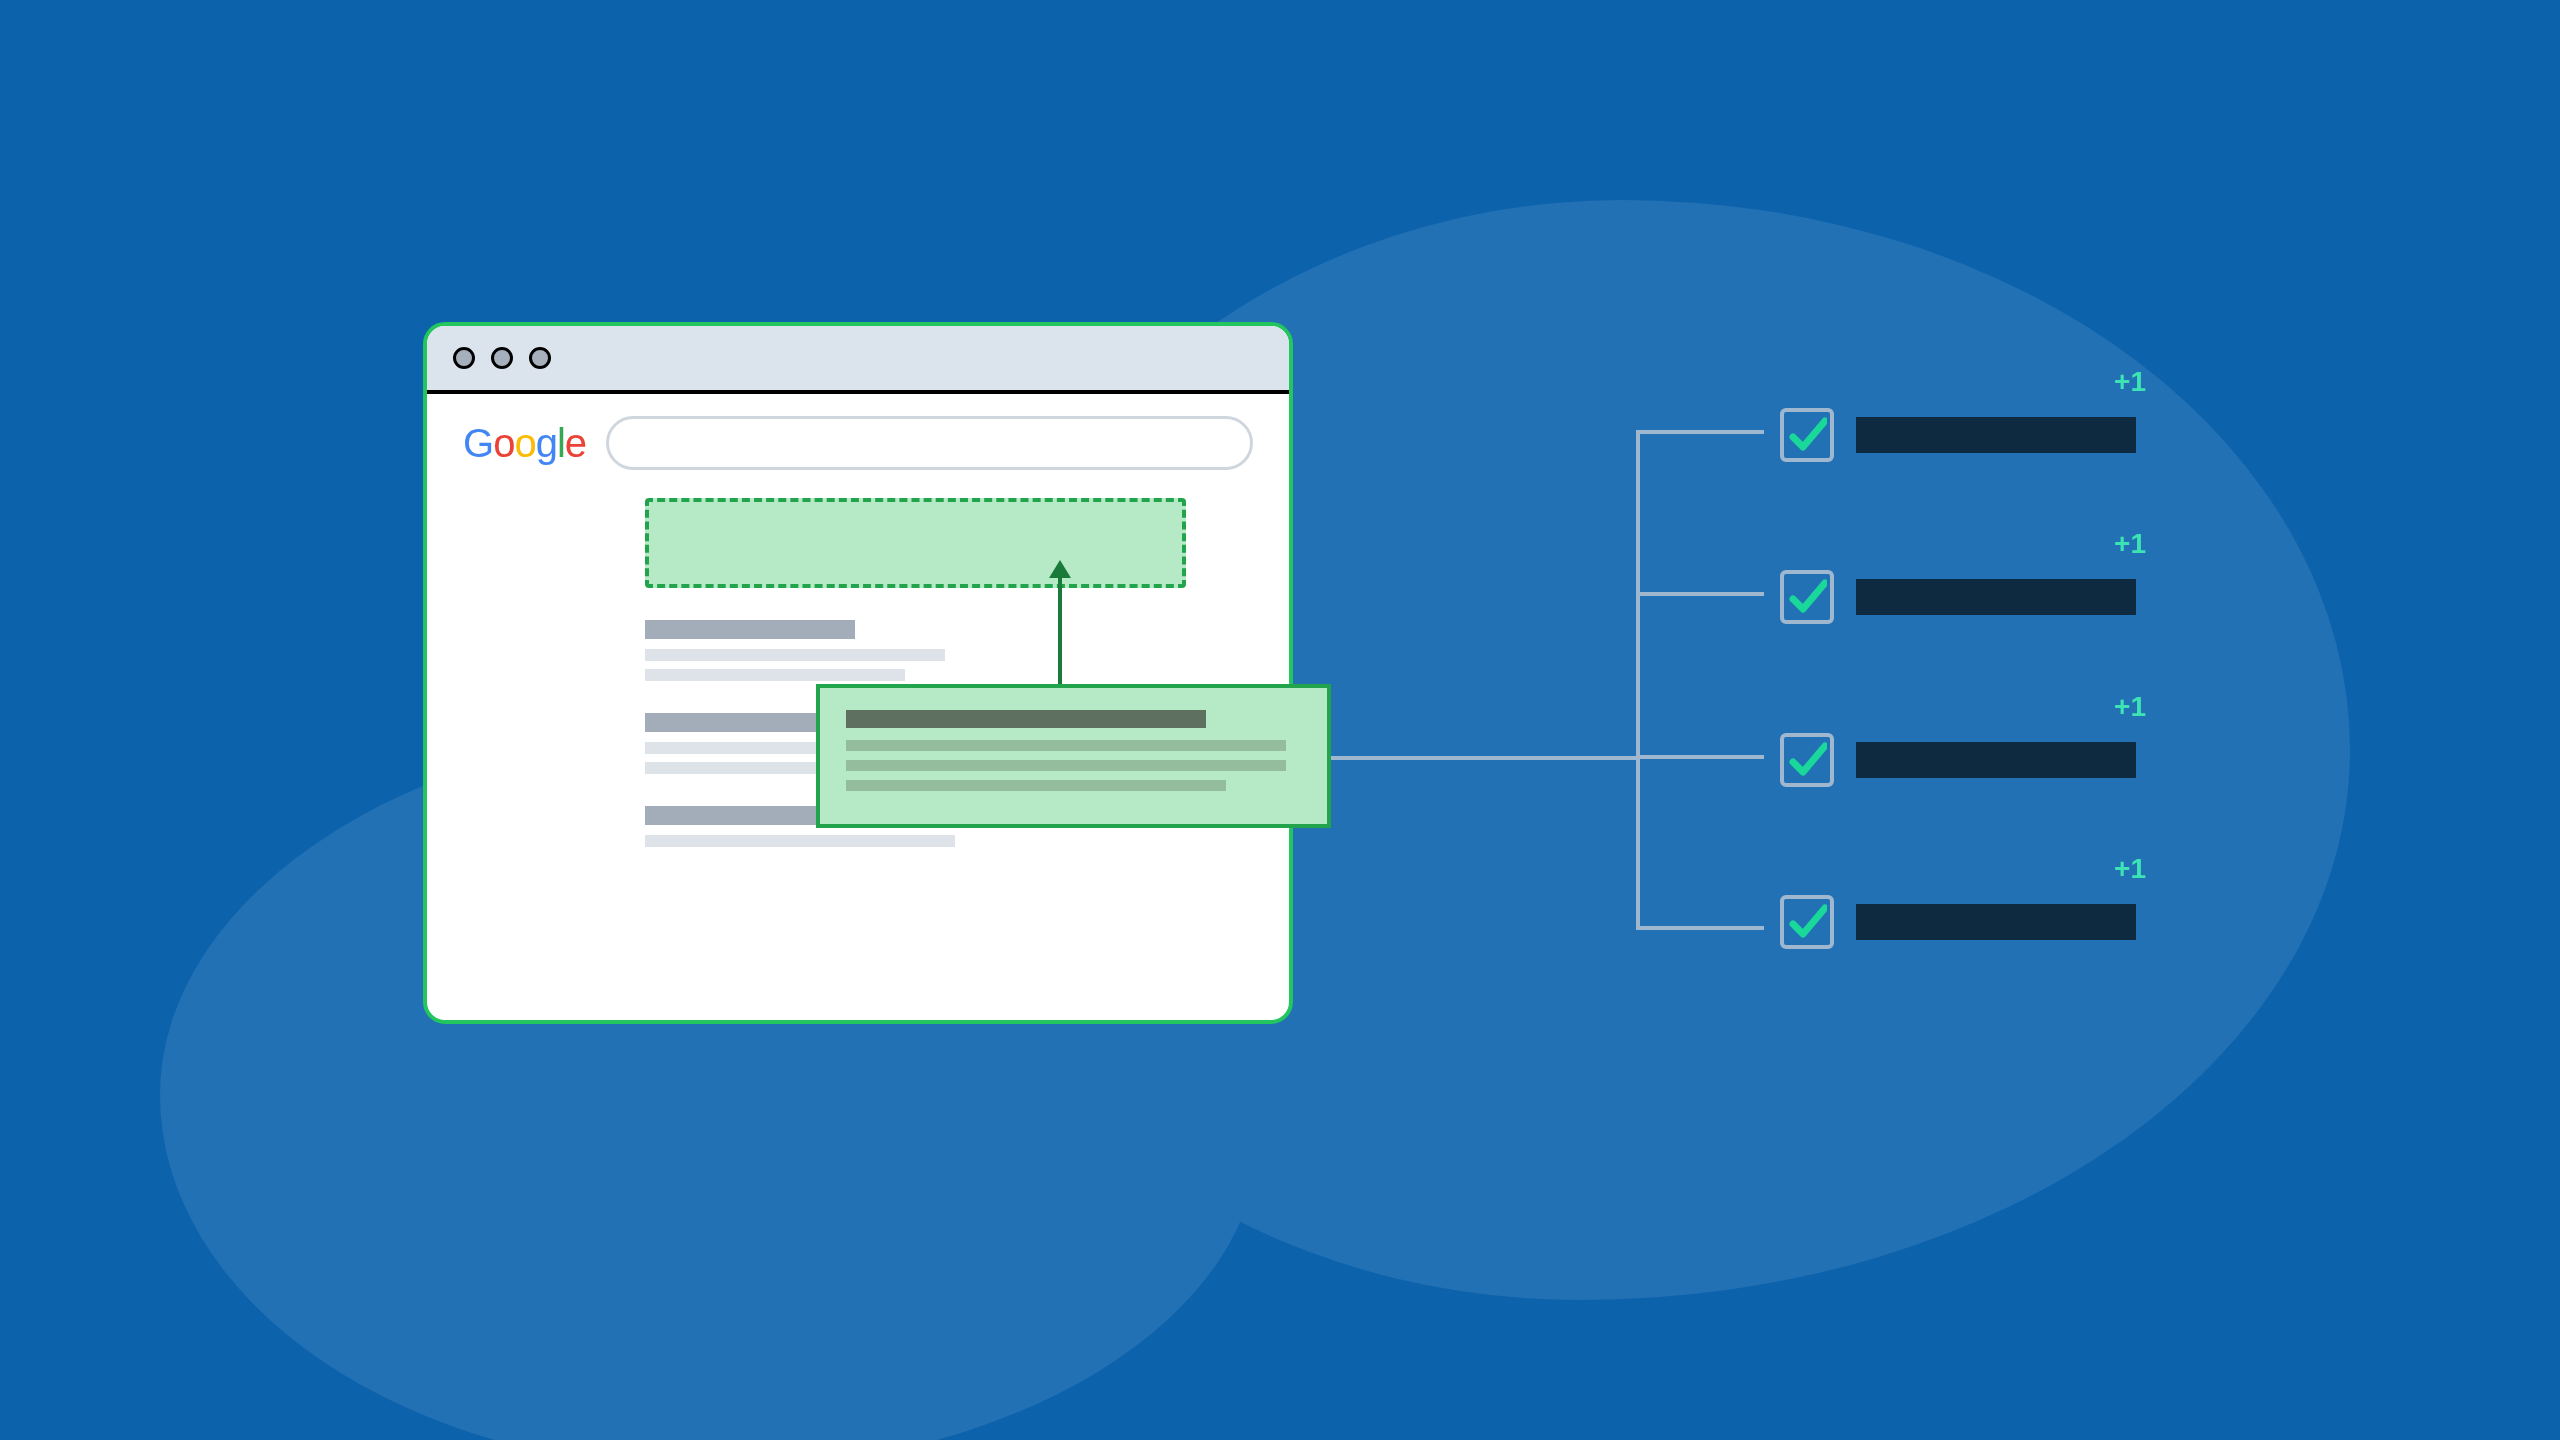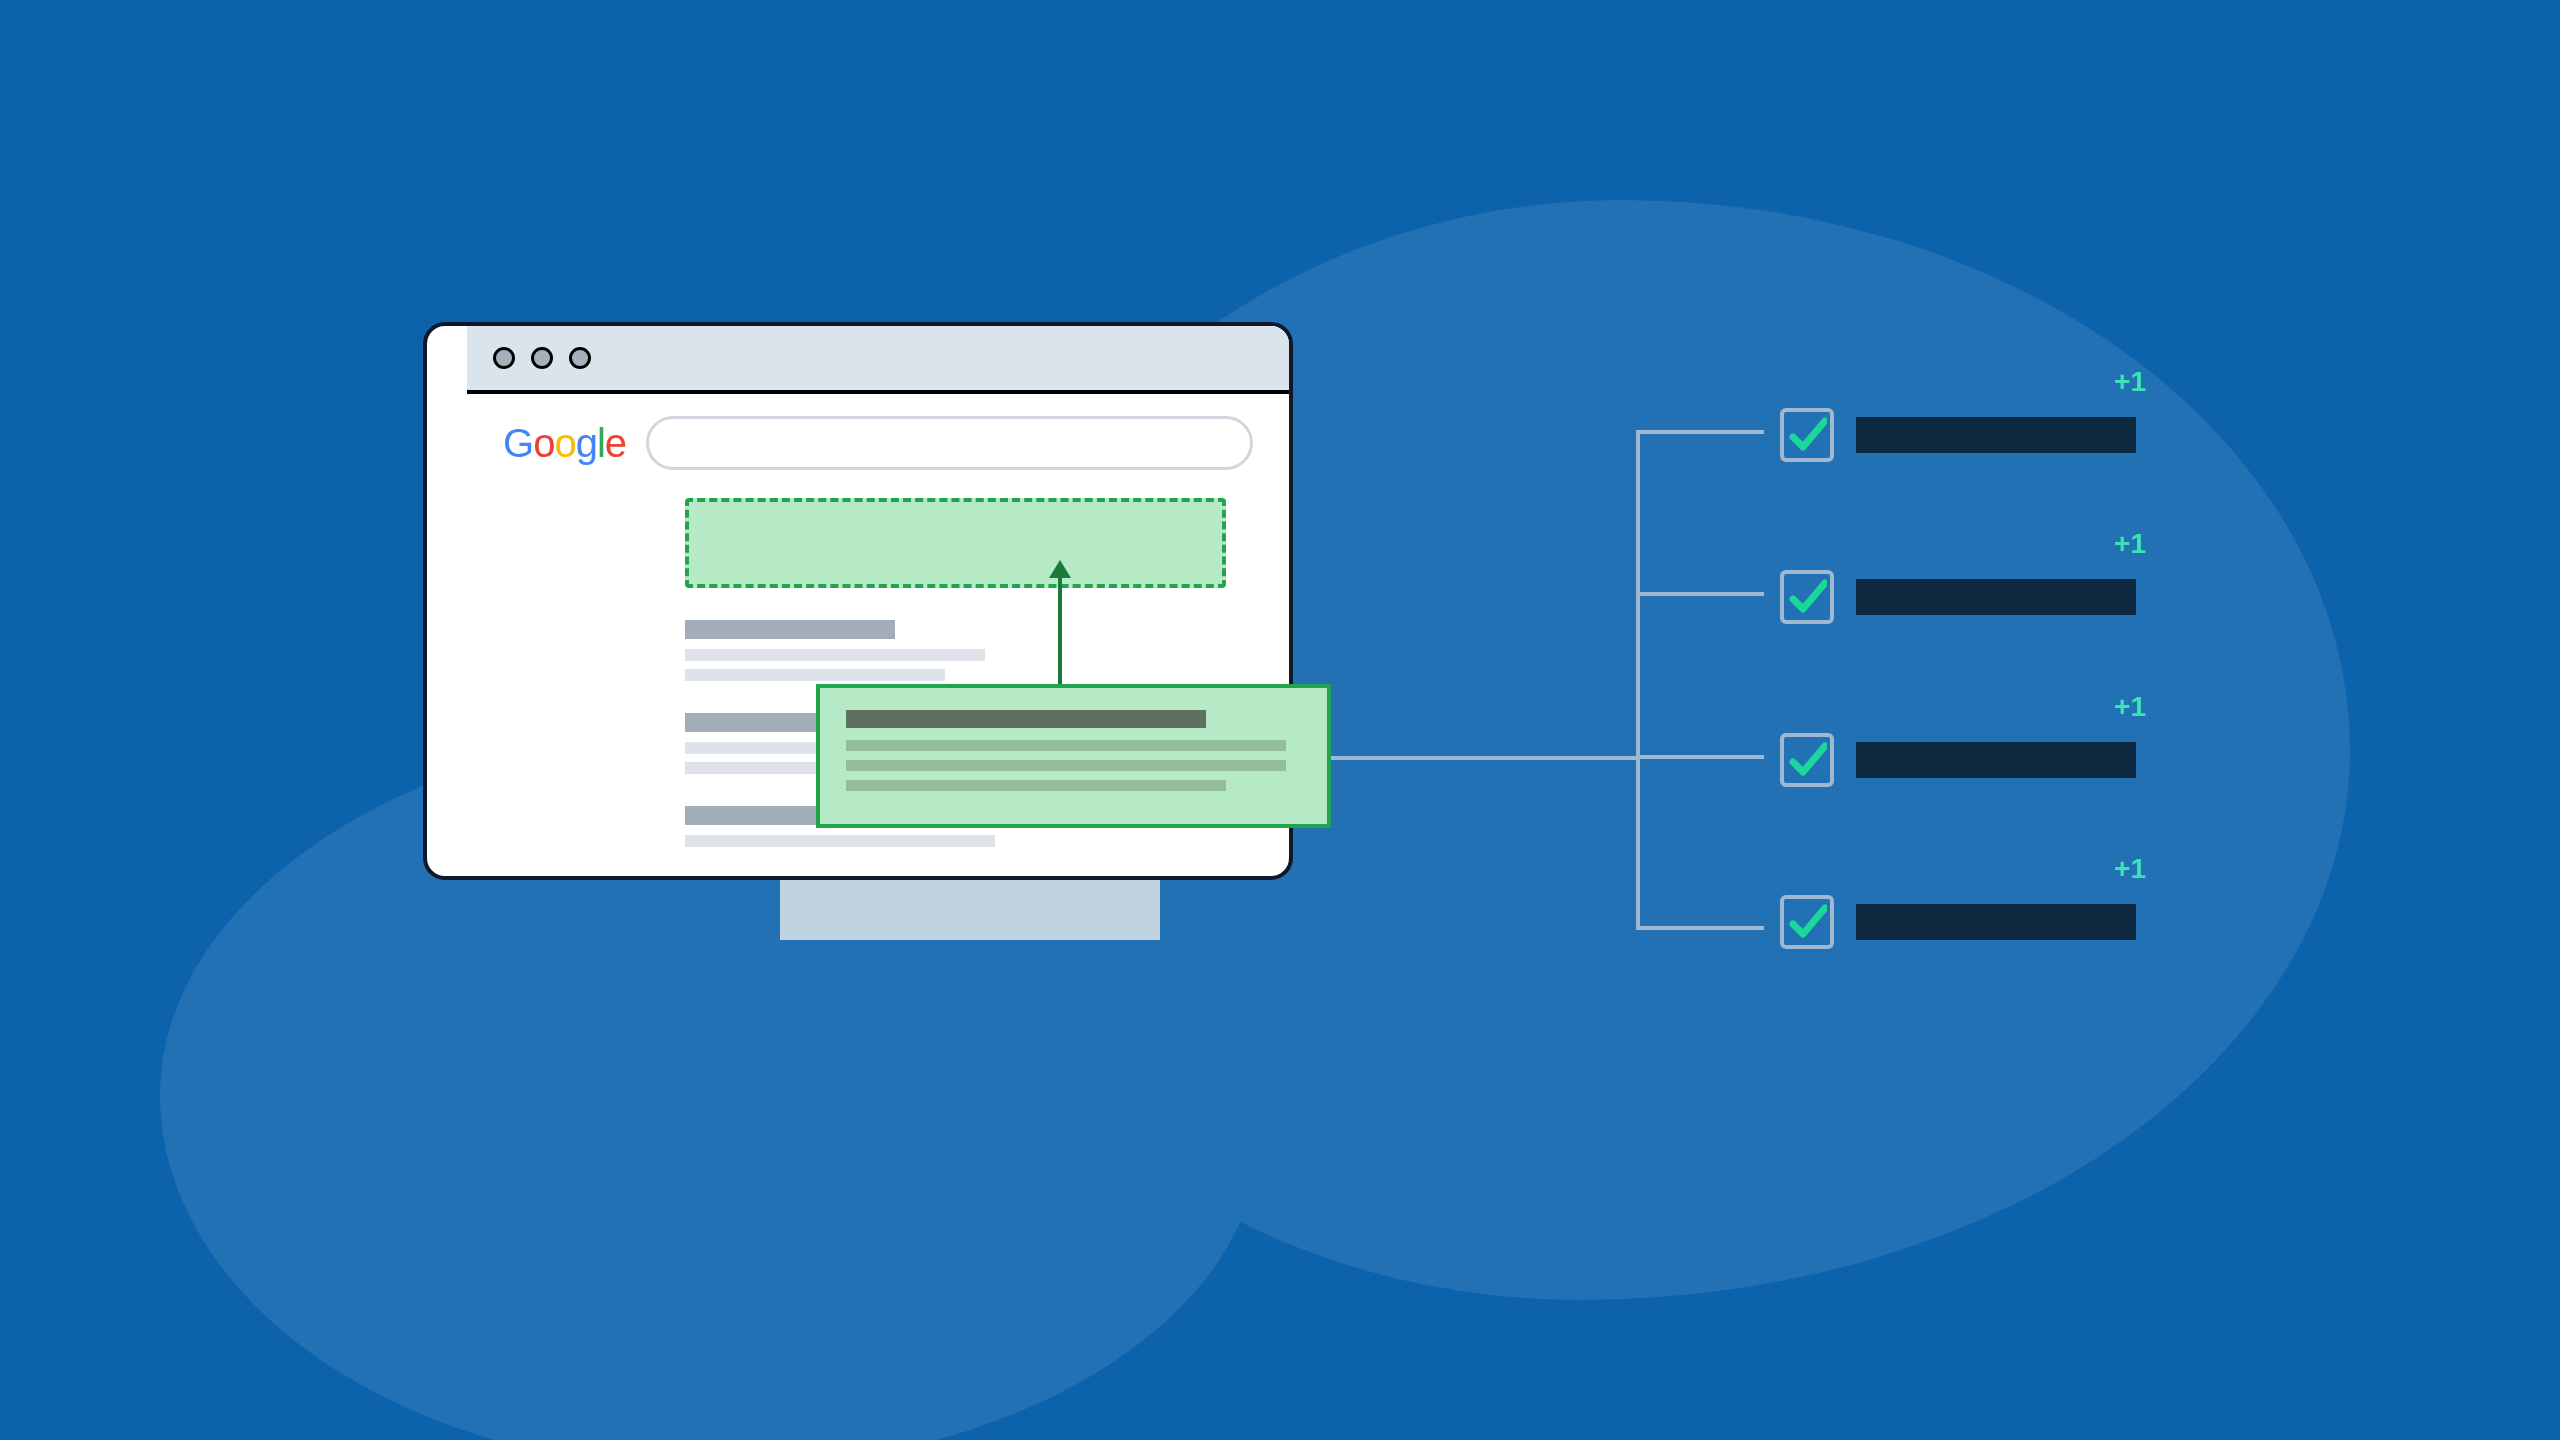--- a/index.html
+++ b/index.html
@@ -32,26 +32,25 @@
     top: 720px;
     border-radius: 55% 45% 50% 50% / 50% 55% 45% 50%;
   }
 
   
   .browser {
     position: absolute;
     left: 423px;
     top: 322px;
     width: 870px;
-    height: 558px;
+    height: 702px;
     background: #fff;
-    border: 4px solid #0f172a;
+    border: 4px solid #22c55e;
     border-radius: 22px;
     overflow: hidden;
-    padding-left: 40px;
   }
   .titlebar {
     height: 68px;
     background: #dbe3ec;
     border-bottom: 4px solid #000;
     display: flex;
     align-items: center;
     padding-left: 26px;
     gap: 16px;
   }

